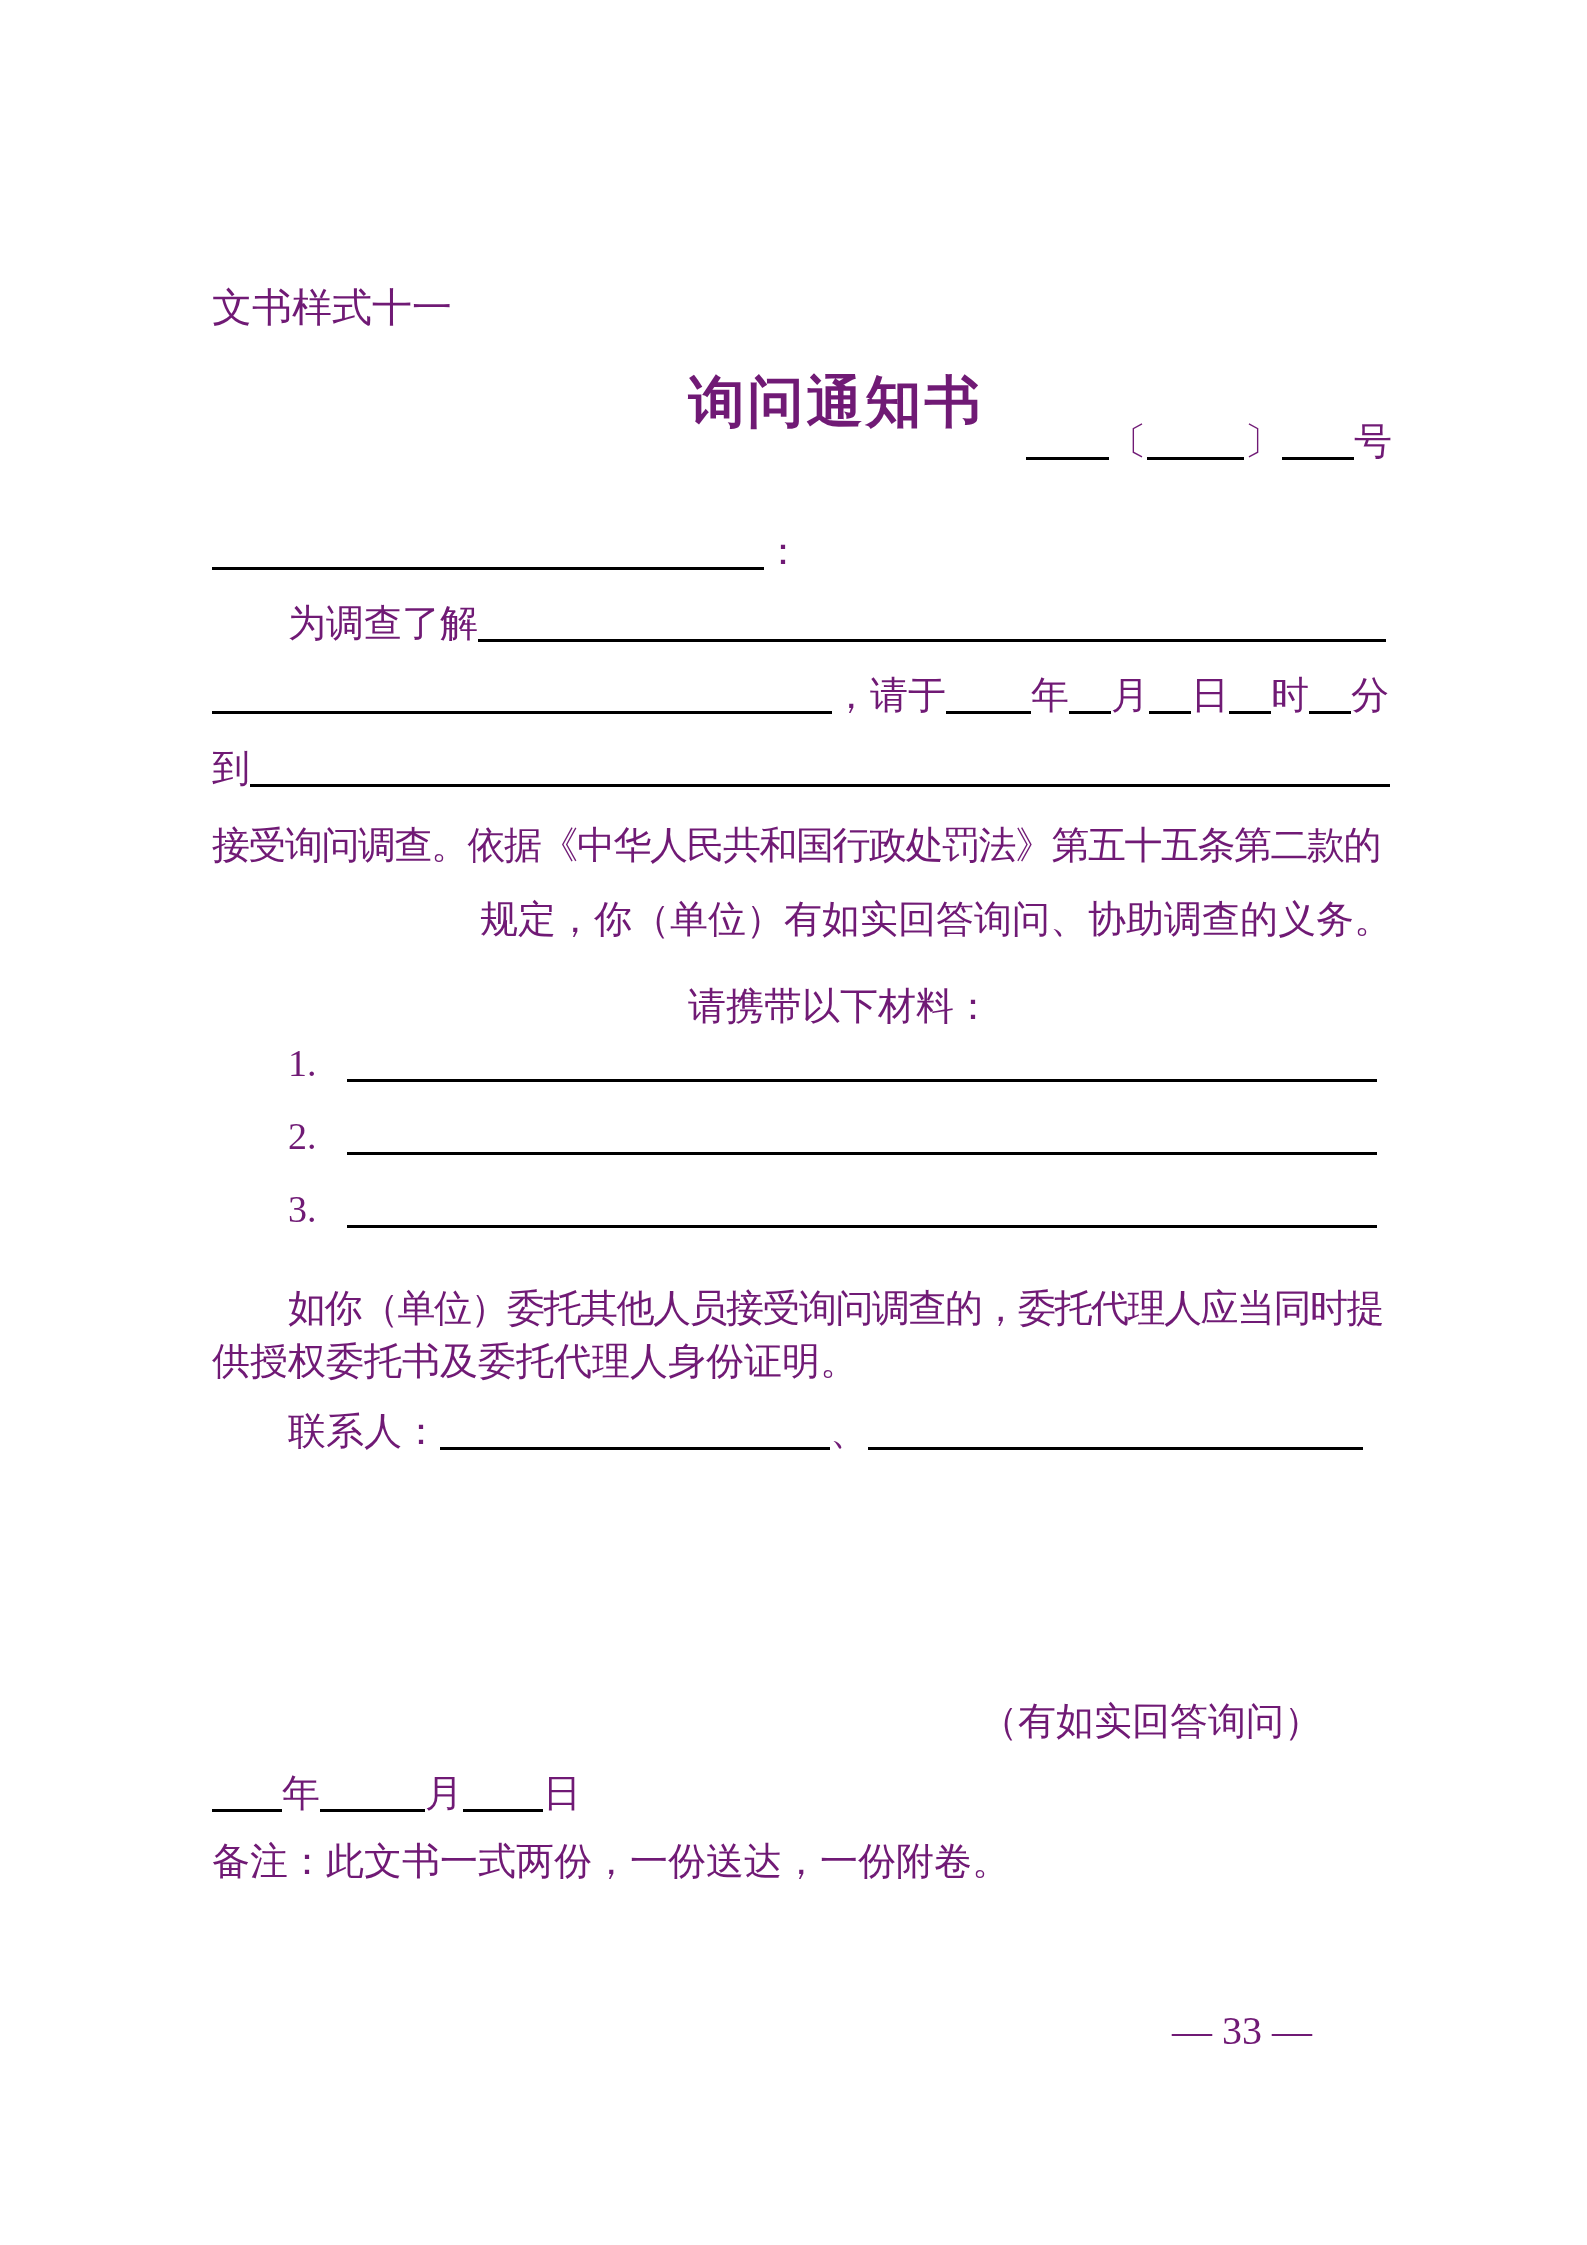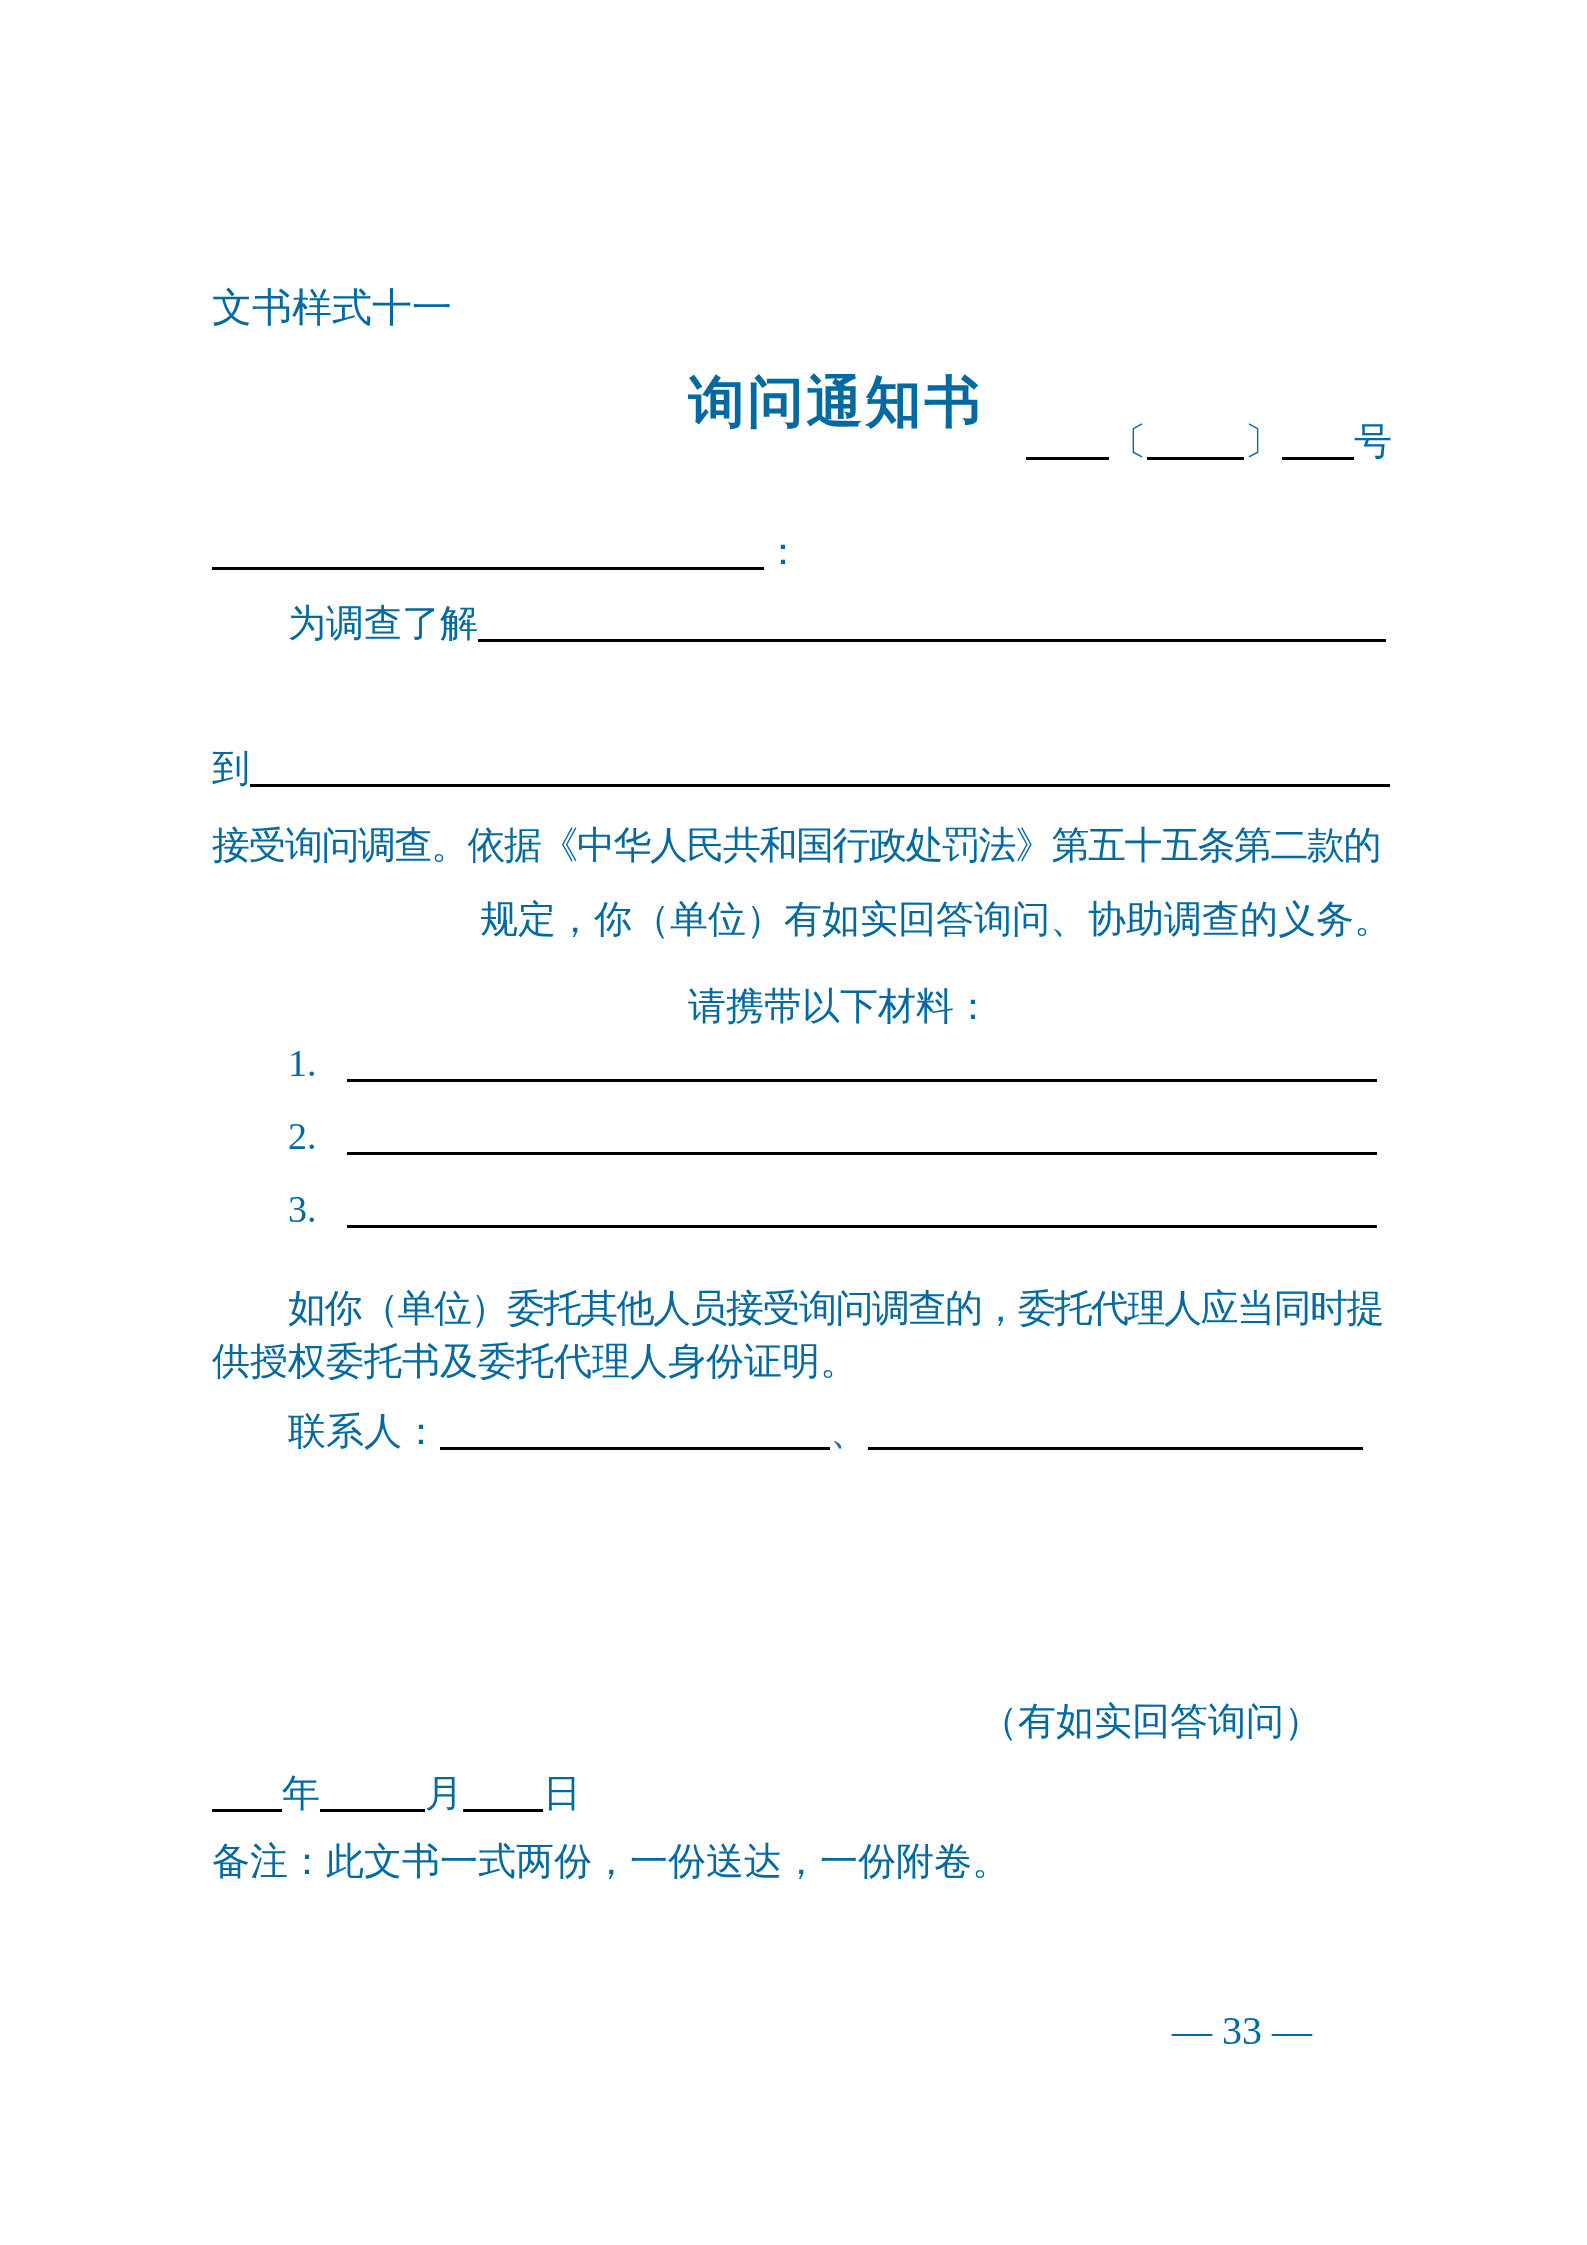--- a/index.html
+++ b/index.html
@@ -1,21 +1,21 @@
 <!DOCTYPE html>
 <html><head>
 <meta charset="utf-8">
 <style>
   html,body{margin:0;padding:0;background:#e8e8e8;}
   .page{
     position:relative;
     width:1587px;height:2245px;
     background:#ffffff;
     font-family:"Liberation Serif","DejaVu Serif",serif;
-    color:#0369a1;
+    color:#701a75;
     overflow:hidden;
   }
   .content-line{
     position:absolute;
     left:212px;
     width:1180px;
     font-size:38px;
     line-height:46px;
     white-space:nowrap;
   }
@@ -67,20 +67,23 @@
   </div>
 
   <div class="content-line addressee-line">
     <span class="blank" style="width:552px"></span><span>：</span>
   </div>
 
   <div class="content-line investigate-line">
     <span class="indent"></span><span>为调查了解</span><span class="blank" style="width:908px"></span>
   </div>
 
+  <div class="content-line request-line">
+    <span class="blank" style="width:620px"></span><span>，请于</span><span class="blank" style="width:85px"></span><span>年</span><span class="blank" style="width:42px"></span><span>月</span><span class="blank" style="width:42px"></span><span>日</span><span class="blank" style="width:42px"></span><span>时</span><span class="blank" style="width:42px"></span><span>分</span>
+  </div>
 
   <div class="content-line to-line">
     <span>到</span><span class="blank" style="width:1140px"></span>
   </div>
 
   <div class="content-line legal-line1 tight">接受询问调查。依据《中华人民共和国行政处罚法》第五十五条第二款的</div>
 
   <div class="content-line legal-line2">规定，你（单位）有如实回答询问、协助调查的义务。</div>
 
   <div class="content-line materials-heading">

